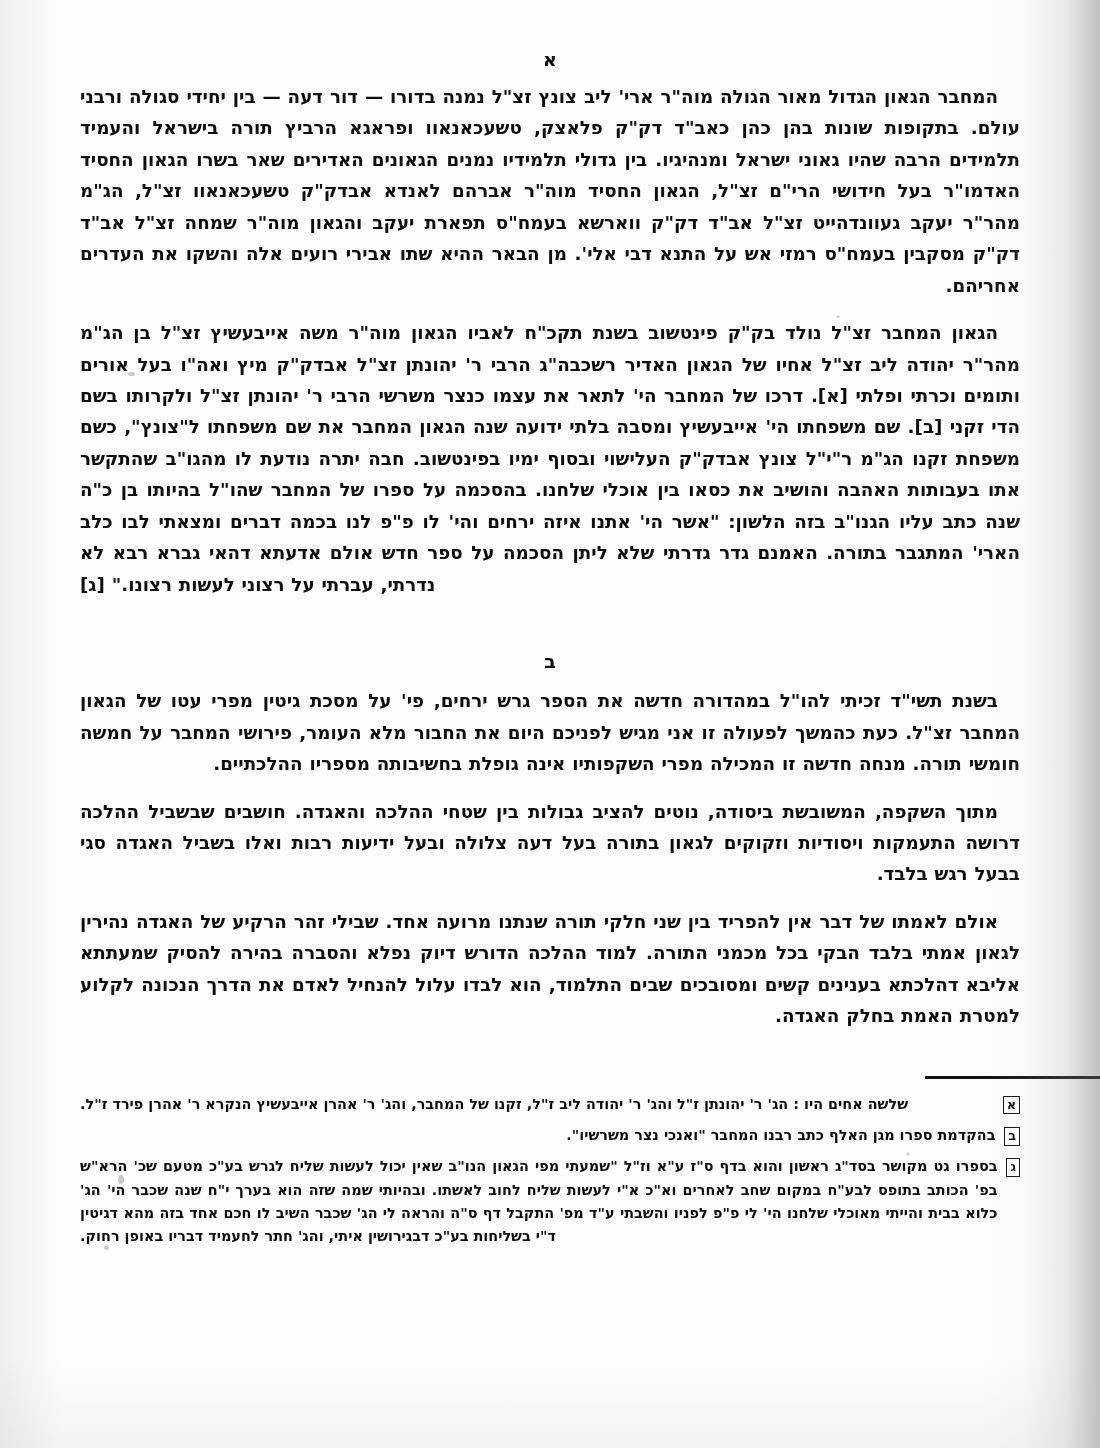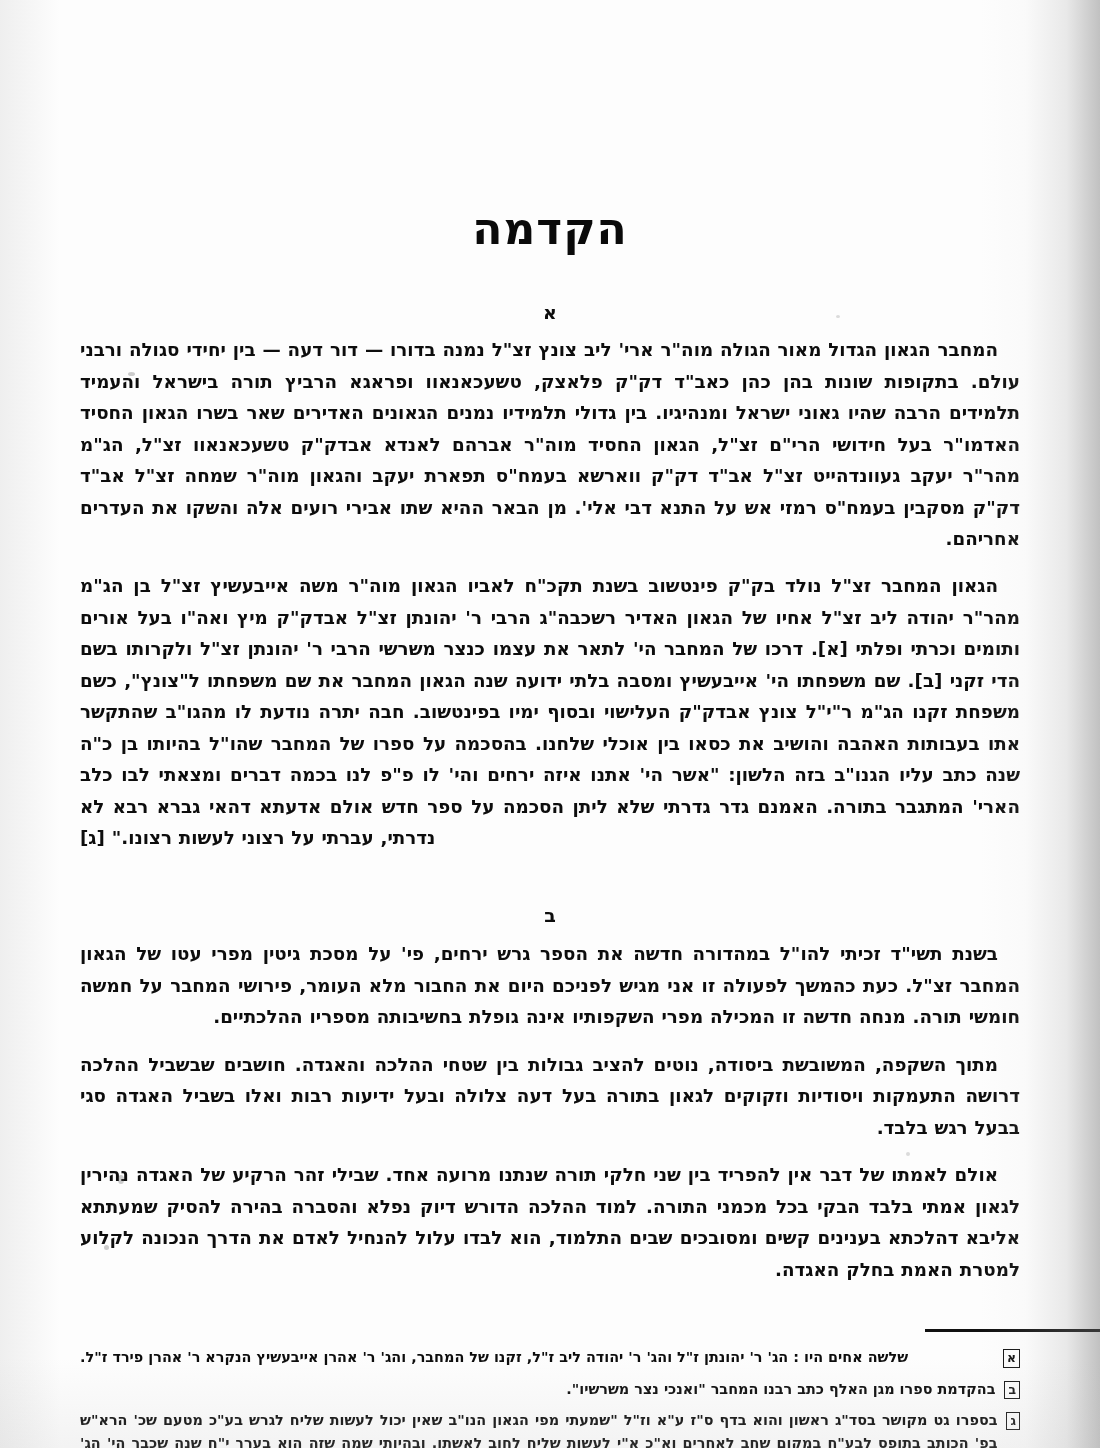--- a/index.html
+++ b/index.html
@@ -154,21 +154,20 @@
     pointer-events: none;
   }
 </style>
 </head>
 <body>
 
 <div id="page">
 
   <div id="content">
 
-    <h1 class="title">הקדמה</h1>
 
     <div class="body-block">
       <div class="section-mark">א</div>
       <p class="para indent-first">המחבר הגאון הגדול מאור הגולה מוה"ר ארי' ליב צונץ זצ"ל נמנה בדורו — דור דעה — בין יחידי סגולה ורבני עולם. בתקופות שונות בהן כהן כאב"ד דק"ק פלאצק, טשעכאנאוו ופראגא הרביץ תורה בישראל והעמיד תלמידים הרבה שהיו גאוני ישראל ומנהיגיו. בין גדולי תלמידיו נמנים הגאונים האדירים שאר בשרו הגאון החסיד האדמו"ר בעל חידושי הרי"ם זצ"ל, הגאון החסיד מוה"ר אברהם לאנדא אבדק"ק טשעכאנאוו זצ"ל, הג"מ מהר"ר יעקב געוונדהייט זצ"ל אב"ד דק"ק ווארשא בעמח"ס תפארת יעקב והגאון מוה"ר שמחה זצ"ל אב"ד דק"ק מסקבין בעמח"ס רמזי אש על התנא דבי אלי'. מן הבאר ההיא שתו אבירי רועים אלה והשקו את העדרים אחריהם.</p>
       <p class="para indent-first last-center-end">הגאון המחבר זצ"ל נולד בק"ק פינטשוב בשנת תקכ"ח לאביו הגאון מוה"ר משה אייבעשיץ זצ"ל בן הג"מ מהר"ר יהודה ליב זצ"ל אחיו של הגאון האדיר רשכבה"ג הרבי ר' יהונתן זצ"ל אבדק"ק מיץ ואה"ו בעל אורים ותומים וכרתי ופלתי [א]. דרכו של המחבר הי' לתאר את עצמו כנצר משרשי הרבי ר' יהונתן זצ"ל ולקרותו בשם הדי זקני [ב]. שם משפחתו הי' אייבעשיץ ומסבה בלתי ידועה שנה הגאון המחבר את שם משפחתו ל"צונץ", כשם משפחת זקנו הג"מ ר"י"ל צונץ אבדק"ק העלישוי ובסוף ימיו בפינטשוב. חבה יתרה נודעת לו מהגו"ב שהתקשר אתו בעבותות האהבה והושיב את כסאו בין אוכלי שלחנו. בהסכמה על ספרו של המחבר שהו"ל בהיותו בן כ"ה שנה כתב עליו הגנו"ב בזה הלשון: "אשר הי' אתנו איזה ירחים והי' לו פ"פ לנו בכמה דברים ומצאתי לבו כלב הארי' המתגבר בתורה. האמנם גדר גדרתי שלא ליתן הסכמה על ספר חדש אולם אדעתא דהאי גברא רבא לא נדרתי, עברתי על רצוני לעשות רצונו." [ג]</p>
     </div>
 
     <div class="body-block">
       <div class="section-mark second">ב</div>
       <p class="para indent-first">בשנת תשי"ד זכיתי להו"ל במהדורה חדשה את הספר גרש ירחים, פי' על מסכת גיטין מפרי עטו של הגאון המחבר זצ"ל. כעת כהמשך לפעולה זו אני מגיש לפניכם היום את החבור מלא העומר, פירושי המחבר על חמשה חומשי תורה. מנחה חדשה זו המכילה מפרי השקפותיו אינה גופלת בחשיבותה מספריו ההלכתיים.</p>

